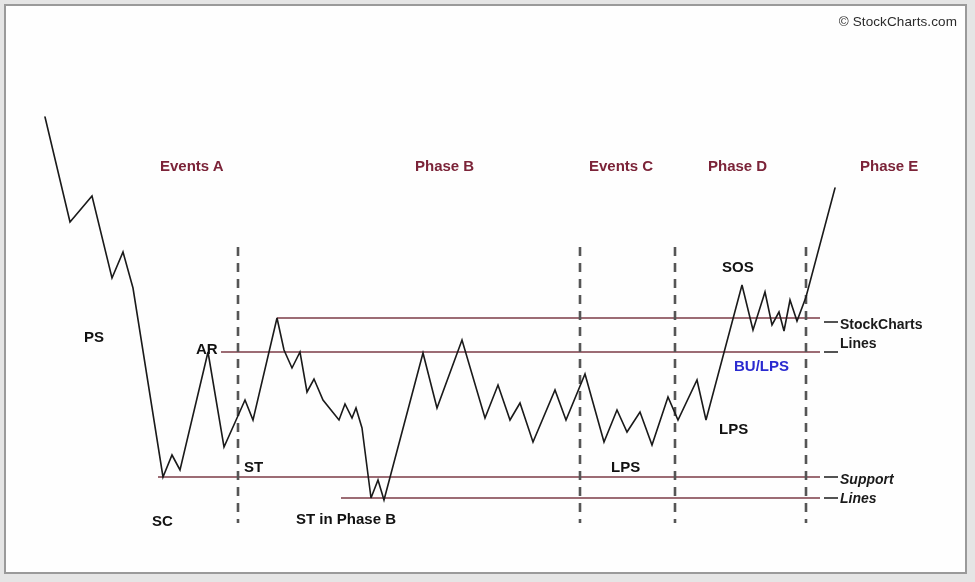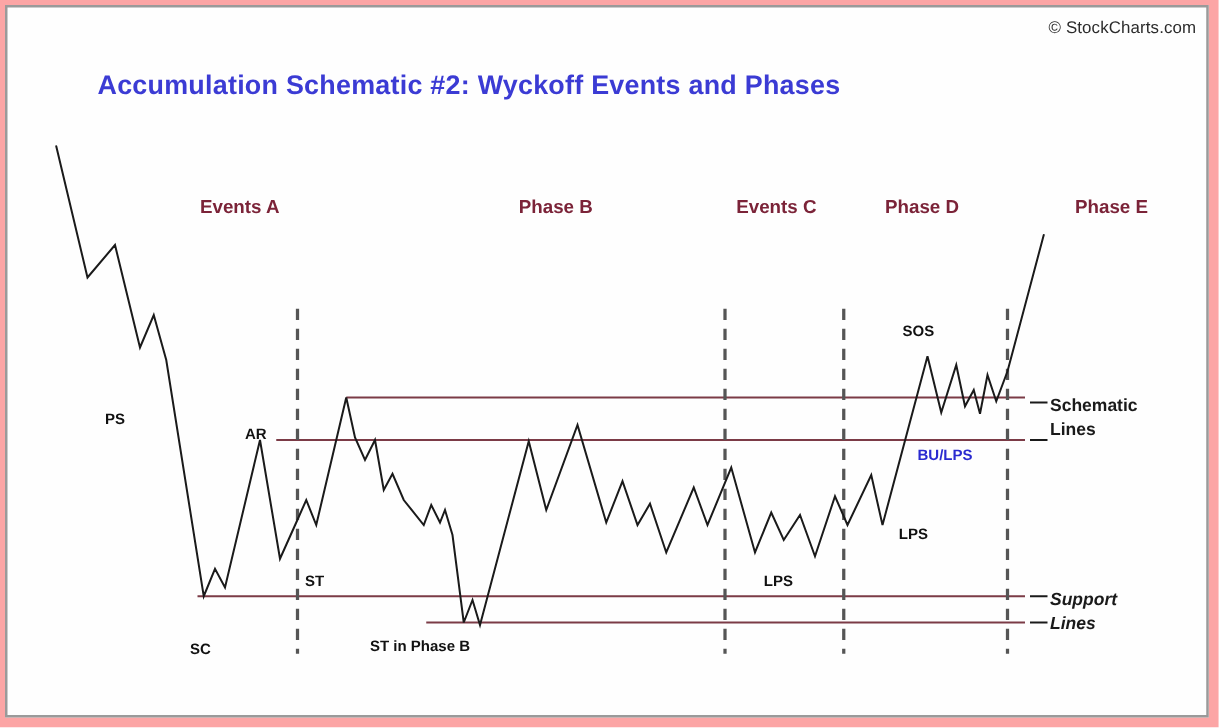--- a/index.html
+++ b/index.html
@@ -5,21 +5,21 @@
   html,body{margin:0;padding:0;}
   body{
     width:975px;height:582px;
     background:#ffffff;
     font-family:"Liberation Sans", sans-serif;
     overflow:hidden;
   }
   #stage{
     position:relative;
     width:975px;height:582px;
-    background:#fca5a5;
+    background:#e5e5e5;
     box-sizing:border-box;
   }
   
   #frame{
     position:absolute;
     left:4px;top:4px;
     width:963px;height:570px;
     border:2px solid #9a9a9a;
     box-sizing:border-box;
     background:#fefefe;
@@ -44,21 +44,21 @@
   }
   .phase-label{
     position:absolute;
     font-size:15px;
     font-weight:bold;
     color:#7b2338;
     white-space:nowrap;
   }
   .event-label{
     position:absolute;
-    font-size:12px;
+    font-size:15px;
     font-weight:bold;
     color:#111111;
     white-space:nowrap;
   }
   .event-label.blue{
     color:#2a2ad0;
   }
   .side-label{
     position:absolute;
     font-size:14px;
@@ -76,21 +76,20 @@
 </style>
 </head>
 <body>
 
 <div id="stage">
 
   <div id="frame"></div>
 
   <div id="copyright">© StockCharts.com</div>
 
-  <div id="title">Accumulation Schematic #2: Wyckoff Events and Phases</div>
 
   <svg class="layer" viewBox="0 0 975 582">
     <g id="g-sr">
         <line x1="277" x2="820" y1="318" y2="318" stroke="#7b3b46" stroke-width="1.6"></line>
         <line x1="221" x2="820" y1="352" y2="352" stroke="#7b3b46" stroke-width="1.6"></line>
         <line x1="158" x2="820" y1="477" y2="477" stroke="#7b3b46" stroke-width="1.6"></line>
         <line x1="341" x2="820" y1="498" y2="498" stroke="#7b3b46" stroke-width="1.6"></line>
       </g>
     <g id="g-conn">
         <line x1="824" x2="838" y1="322" y2="322" stroke="#1a1a1a" stroke-width="1.5"></line>
@@ -124,21 +123,21 @@
       <div class="event-label" style="left: 208px; top: 458px; margin-left: 36px;">ST</div>
       <div class="event-label" style="left: 296px; top: 510px;">ST in Phase B</div>
       <div class="event-label" style="left: 611px; top: 458px;">LPS</div>
       <div class="event-label" style="left: 719px; top: 420px;">LPS</div>
       <div class="event-label" style="left: 722px; top: 258px;">SOS</div>
       <div class="event-label blue" style="left: 734px; top: 357px;">BU/LPS</div>
     </div>
 
   <div id="side-labels">
       <div class="side-label" style="left: 840px; top: 315px;">
-        <div>Schematic</div>
+        <div>StockCharts</div>
         <div>Lines</div>
       </div>
       <div class="side-label" style="left: 840px; top: 470px; font-style: italic;">
         <div>Support</div>
         <div>Lines</div>
       </div>
     </div>
 
 </div>
 

